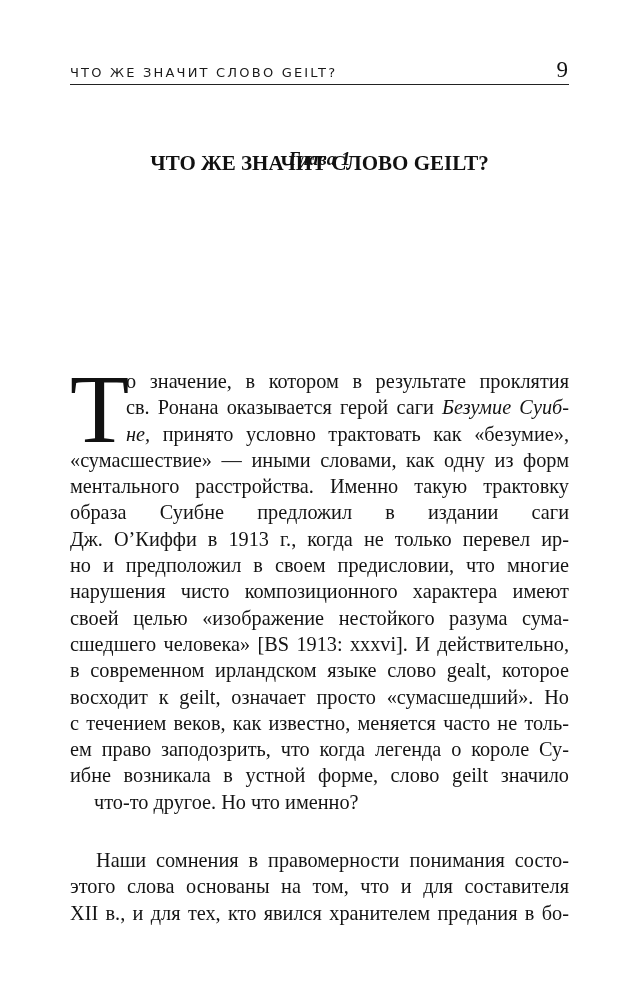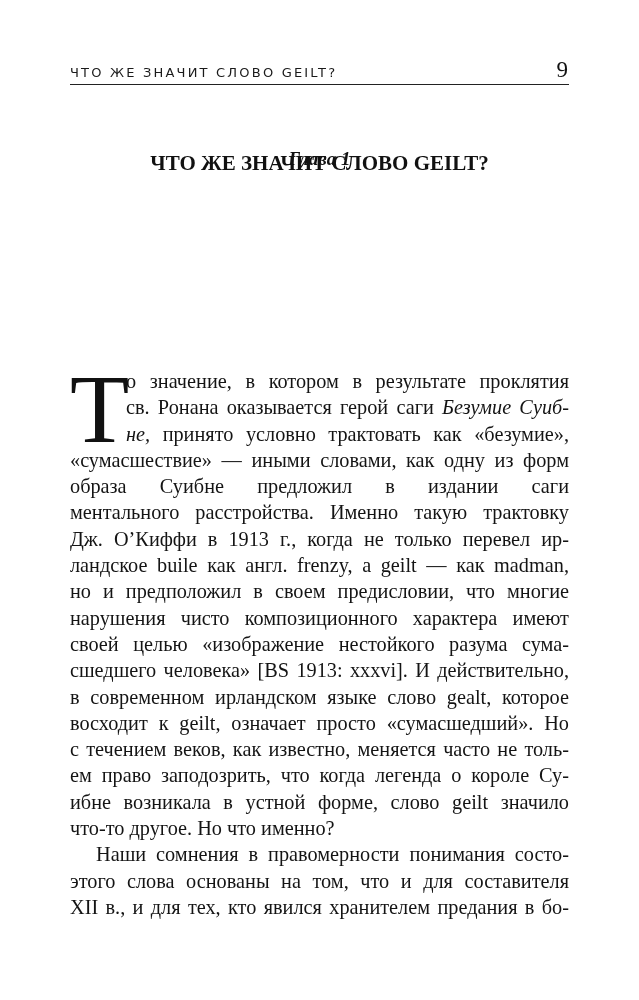--- a/index.html
+++ b/index.html
@@ -75,26 +75,28 @@
   }
   .line {
     display: block;
     height: 26.3px;
     white-space: nowrap;
     text-align: justify;
     text-align-last: justify;
   }
   .line.last {
     text-align-last: left;
+    margin-left: 24px;
   }
   .line.indent-dc {
     padding-left: 56px;
   }
   .line.para-start {
     text-indent: 26px;
+    margin-top: 32px;
   }
   .drop-cap {
     position: absolute;
     left: 0px;
     top: 3px;
     font-family: "Liberation Serif", serif;
     font-size: 97px;
     line-height: 78px;
     height: 78px;
     color: #111;
@@ -113,24 +115,23 @@
 <div class="chapter-title">ЧТО ЖЕ ЗНАЧИТ СЛОВО GEILT?</div>
 
 <div class="body-text">
   <span class="drop-cap">Т</span>
 
   <div>
     <span class="line indent-dc">о значение, в котором в результате проклятия</span>
     <span class="line indent-dc"><span>св. Ронана оказывается герой саги </span><span class="it">Безумие Суиб-</span></span>
     <span class="line indent-dc"><span class="it">не,</span><span> принято условно трактовать как «безумие»,</span></span>
     <span class="line">«сумасшествие» — иными словами, как одну из форм</span>
+    <span class="line">ментального расстройства. Именно такую трактовку</span>
     <span class="line">образа Суибне предложил в издании саги</span>
-    <span class="line">ментального расстройства. Именно такую трактовку</span>
     <span class="line">Дж. О’Киффи в 1913 г., когда не только перевел ир-</span>
-    <span class="line">ландское buile как англ. frenzy, а geilt — как madman,</span>
     <span class="line">но и предположил в своем предисловии, что многие</span>
     <span class="line">нарушения чисто композиционного характера имеют</span>
     <span class="line">своей целью «изображение нестойкого разума сума-</span>
     <span class="line">сшедшего человека» [BS 1913: xxxvi]. И действительно,</span>
     <span class="line">в современном ирландском языке слово gealt, которое</span>
     <span class="line">восходит к geilt, означает просто «сумасшедший». Но</span>
     <span class="line">с течением веков, как известно, меняется часто не толь-</span>
     <span class="line">ем право заподозрить, что когда легенда о короле Су-</span>
     <span class="line">ибне возникала в устной форме, слово geilt значило</span>
     <span class="line last">что-то другое. Но что именно?</span>

